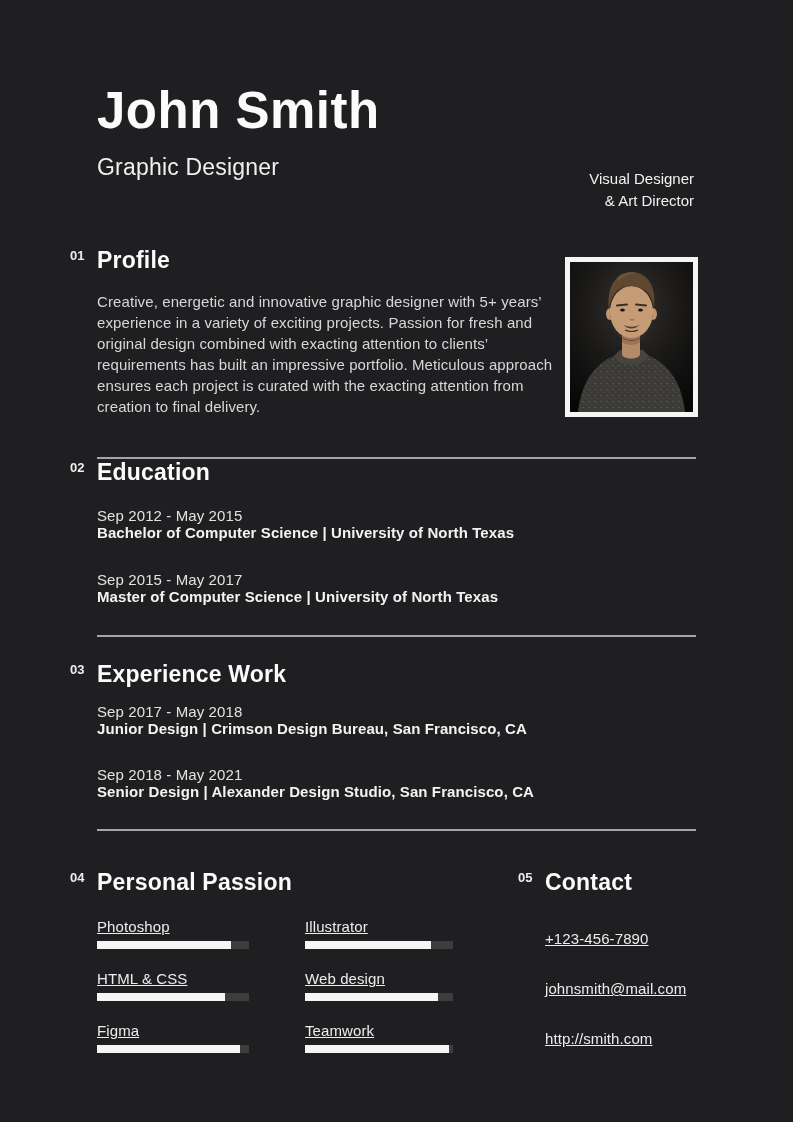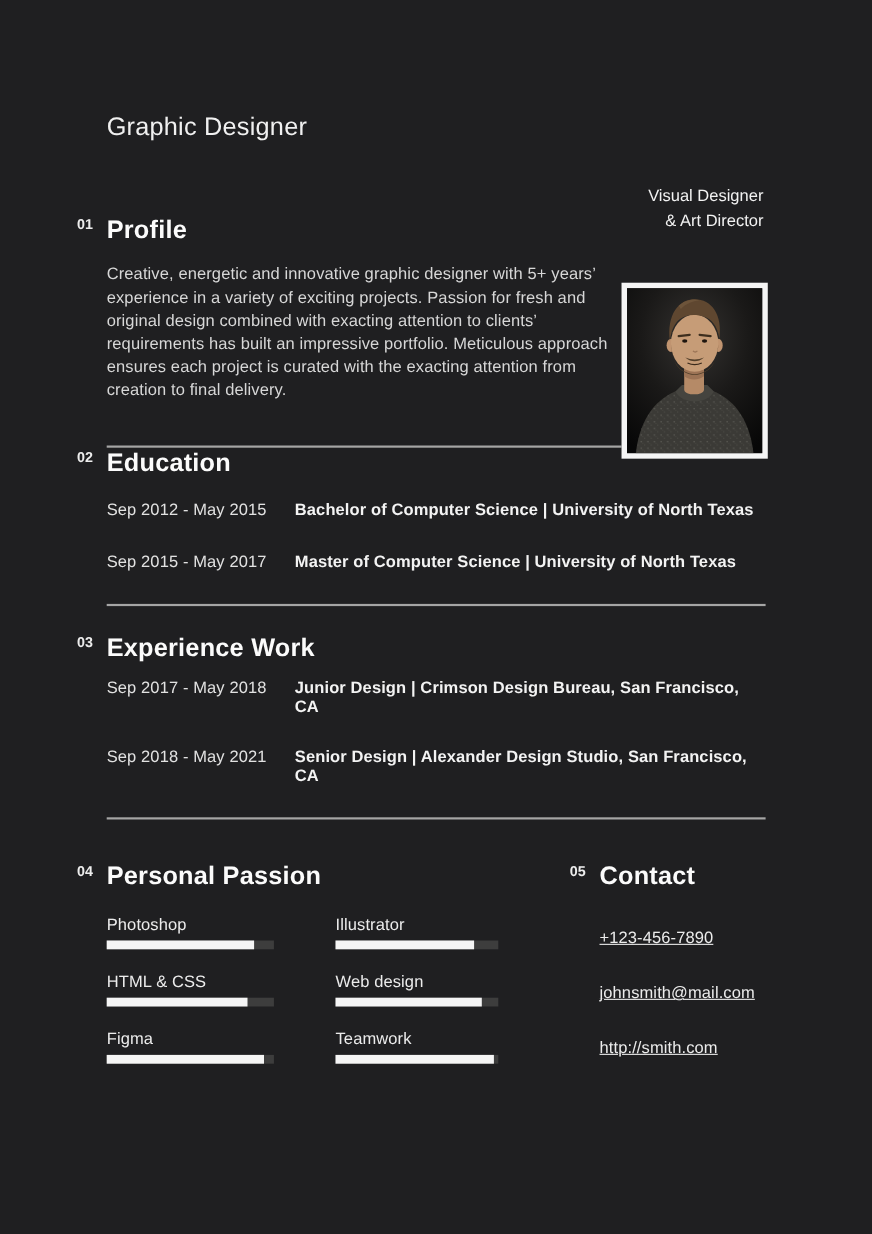--- a/index.html
+++ b/index.html
@@ -53,43 +53,44 @@
   
   .divider{border:0;height:1.5px;background:var(--divider);margin:0;width:100%;}
   .d1{margin-top:40px;}
   .d2{margin-top:14px;}
   .d3{margin-top:0;}
   
   .education{}
   .experience{margin-top:24px;}
   .rows{margin-top:22px;}
   .experience .rows{margin-top:16px;}
-  .row{display:flex;margin-bottom:30px;}
+  .row{display:flex;margin-bottom:30px;flex-direction:column;}
   .experience .row{margin-bottom:29px;}
   .row-dates{width:171px;flex-shrink:0;font-size:15px;color:var(--date-text);letter-spacing:.1px;}
   .row-desc{font-size:15px;font-weight:700;color:var(--strong-text);letter-spacing:.1px;}
   
   .bottom{display:flex;justify-content:space-between;margin-top:38px;gap:42px;}
   .skills-col{width:356px;}
   .contact-col{width:151px;}
   .skills-grid{
     margin-top:23px;
     display:grid;grid-template-columns:152px 148px;column-gap:56px;row-gap:21px;
   }
-  .skill-label{font-size:15px;color:#ececec;margin-bottom:6px;letter-spacing:.1px;}
+  .skill-label{font-size:15px;color:#ececec;margin-bottom:6px;letter-spacing:.1px;text-decoration:underline;}
   .skill-bar{height:8px;background:var(--bar-track);width:100%;}
   .skill-bar-fill{height:100%;background:var(--bar-fill);}
   .contact-list{margin-top:35px;}
   .contact-item{font-size:15px;color:#ececec;margin-bottom:33px;letter-spacing:.1px;white-space:nowrap;text-decoration:underline;}
 </style>
 </head>
 <body>
 
 <div class="page">
 
+  <h1 class="name">John Smith</h1>
   <div class="job-title">Graphic Designer</div>
   <div class="tagline">
     <div>Visual Designer</div>
     <div>&amp; Art Director</div>
   </div>
 
   <div class="photo-frame">
     <svg viewBox="0 0 123 150" preserveAspectRatio="xMidYMid slice">
       <defs>
         <radialGradient id="vig" cx="50%" cy="30%" r="80%">

